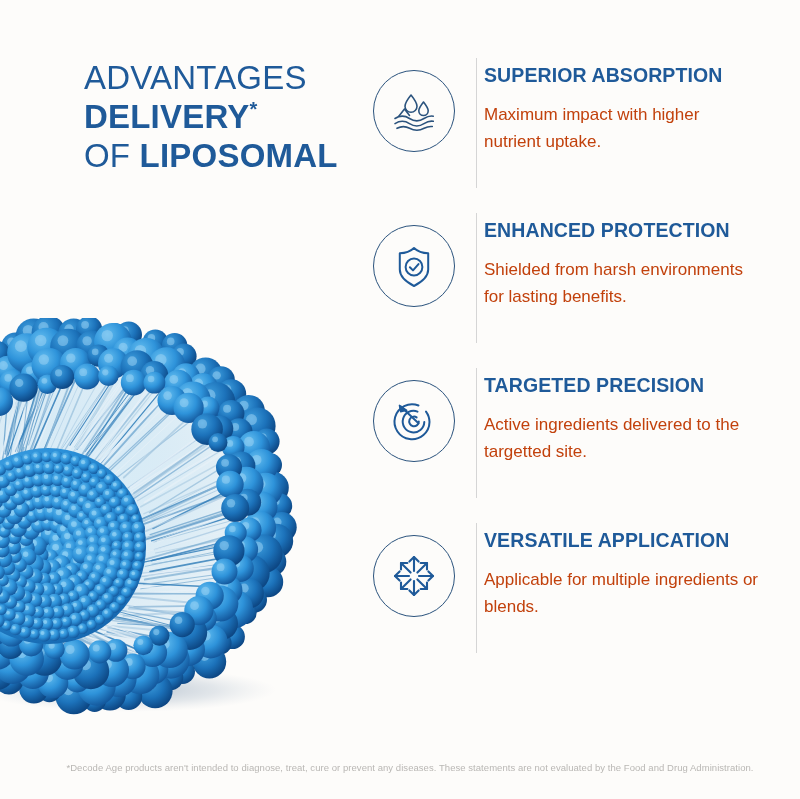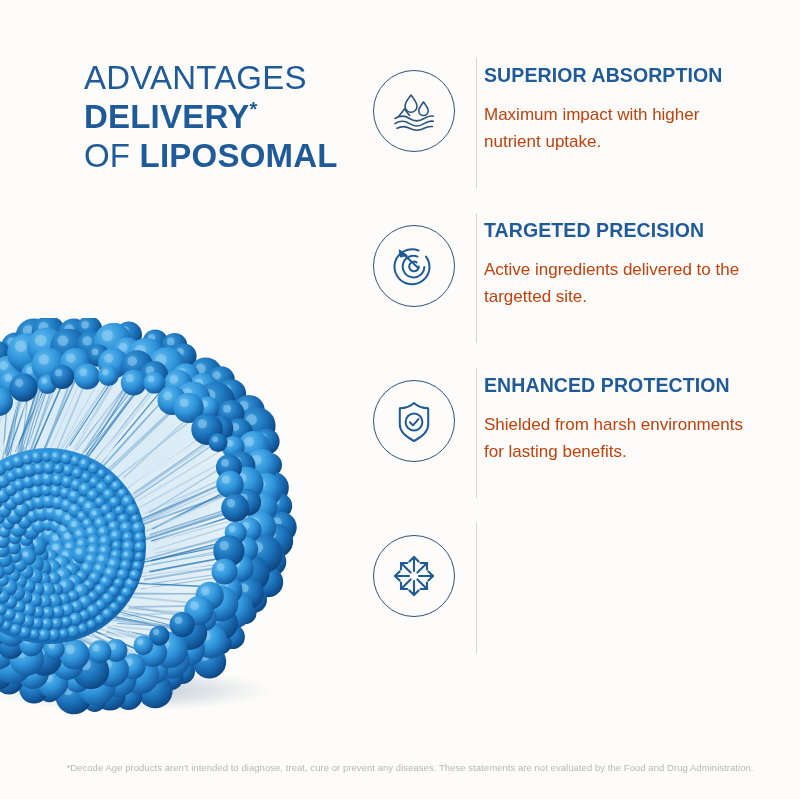--- a/index.html
+++ b/index.html
@@ -1483,49 +1483,49 @@
       <div class="feature-text">
         <p class="feature-title">SUPERIOR ABSORPTION</p>
         <p class="feature-desc">Maximum impact with higher nutrient uptake.</p>
       </div>
     </div>
 
     <div class="feature">
       <div class="icon-wrap">
         <div class="icon-circle">
           <svg width="52" height="52" viewBox="0 0 52 52" fill="none" stroke="#1f5a99" stroke-width="2" stroke-linecap="round" stroke-linejoin="round">
+            <path d="M26 8 c-4.4 4.2 -9.4 5.2 -14.2 5.2 v16.4 c0 7.6 6.3 12.4 14.2 16.4 c7.9 -4 14.2 -8.8 14.2 -16.4 V13.2 C35.4 13.2 30.4 12.2 26 8 z"></path>
+            <circle cx="26" cy="27" r="8.4"></circle>
+            <path d="M21.9 27.2 l3.1 3.2 l5.5 -6.3"></path>
+          </svg>
+        </div>
+      </div>
+      <div class="divider"></div>
+      <div class="feature-text">
+        <p class="feature-title">ENHANCED PROTECTION</p>
+        <p class="feature-desc">Shielded from harsh environments for lasting benefits.</p>
+      </div>
+    </div>
+
+    <div class="feature">
+      <div class="icon-wrap">
+        <div class="icon-circle">
+          <svg width="52" height="52" viewBox="0 0 52 52" fill="none" stroke="#1f5a99" stroke-width="2" stroke-linecap="round" stroke-linejoin="round">
             <path d="M30.5 10.5 A17.5 17.5 0 1 0 41.5 27 A17.5 17.5 0 0 0 38 16.6"></path>
             <path d="M29.5 16.6 A10.8 10.8 0 1 0 36.3 27"></path>
             <path d="M28.6 22.4 A4.8 4.8 0 1 0 30.8 26.4"></path>
             <path d="M12.8 11.6 L30.5 28.2"></path>
             <path d="M11.4 10.3 l1.2 6.4 l6.2 -1.4 z" fill="#1f5a99" stroke-width="1.4"></path>
           </svg>
         </div>
       </div>
       <div class="divider"></div>
       <div class="feature-text">
         <p class="feature-title">TARGETED PRECISION</p>
         <p class="feature-desc">Active ingredients delivered to the targetted site.</p>
-      </div>
-    </div>
-
-    <div class="feature">
-      <div class="icon-wrap">
-        <div class="icon-circle">
-          <svg width="52" height="52" viewBox="0 0 52 52" fill="none" stroke="#1f5a99" stroke-width="2" stroke-linecap="round" stroke-linejoin="round">
-            <path d="M26 8 c-4.4 4.2 -9.4 5.2 -14.2 5.2 v16.4 c0 7.6 6.3 12.4 14.2 16.4 c7.9 -4 14.2 -8.8 14.2 -16.4 V13.2 C35.4 13.2 30.4 12.2 26 8 z"></path>
-            <circle cx="26" cy="27" r="8.4"></circle>
-            <path d="M21.9 27.2 l3.1 3.2 l5.5 -6.3"></path>
-          </svg>
-        </div>
-      </div>
-      <div class="divider"></div>
-      <div class="feature-text">
-        <p class="feature-title">ENHANCED PROTECTION</p>
-        <p class="feature-desc">Shielded from harsh environments for lasting benefits.</p>
       </div>
     </div>
 
     <div class="feature">
       <div class="icon-wrap">
         <div class="icon-circle">
           <svg width="52" height="52" viewBox="0 0 52 52" fill="none" stroke="#1f5a99" stroke-width="2.1" stroke-linecap="round" stroke-linejoin="round">
             <g>
               <path d="M26 21 V7"></path>
                 <path d="M21.4 11.6 L26 7 l4.6 4.6"></path>
@@ -1541,19 +1541,23 @@
                 <path d="M32.6 13 H39 v6.4"></path>
               <path d="M22.6 29.4 L13 39"></path>
                 <path d="M19.4 39 H13 v-6.4"></path>
               <path d="M29.4 29.4 L39 39"></path>
                 <path d="M39 32.6 V39 h-6.4"></path>
             </g>
           </svg>
         </div>
       </div>
       <div class="divider"></div>
+      <div class="feature-text">
+        <p class="feature-title">VERSATILE APPLICATION</p>
+        <p class="feature-desc">Applicable for multiple ingredients or blends.</p>
+      </div>
     </div>
 
   </div>
 
   <div class="footer">*Decode Age products aren't intended to diagnose, treat, cure or prevent any diseases. These statements are not evaluated by the Food and Drug Administration.</div>
 
 </div>
 
 </body></html>

